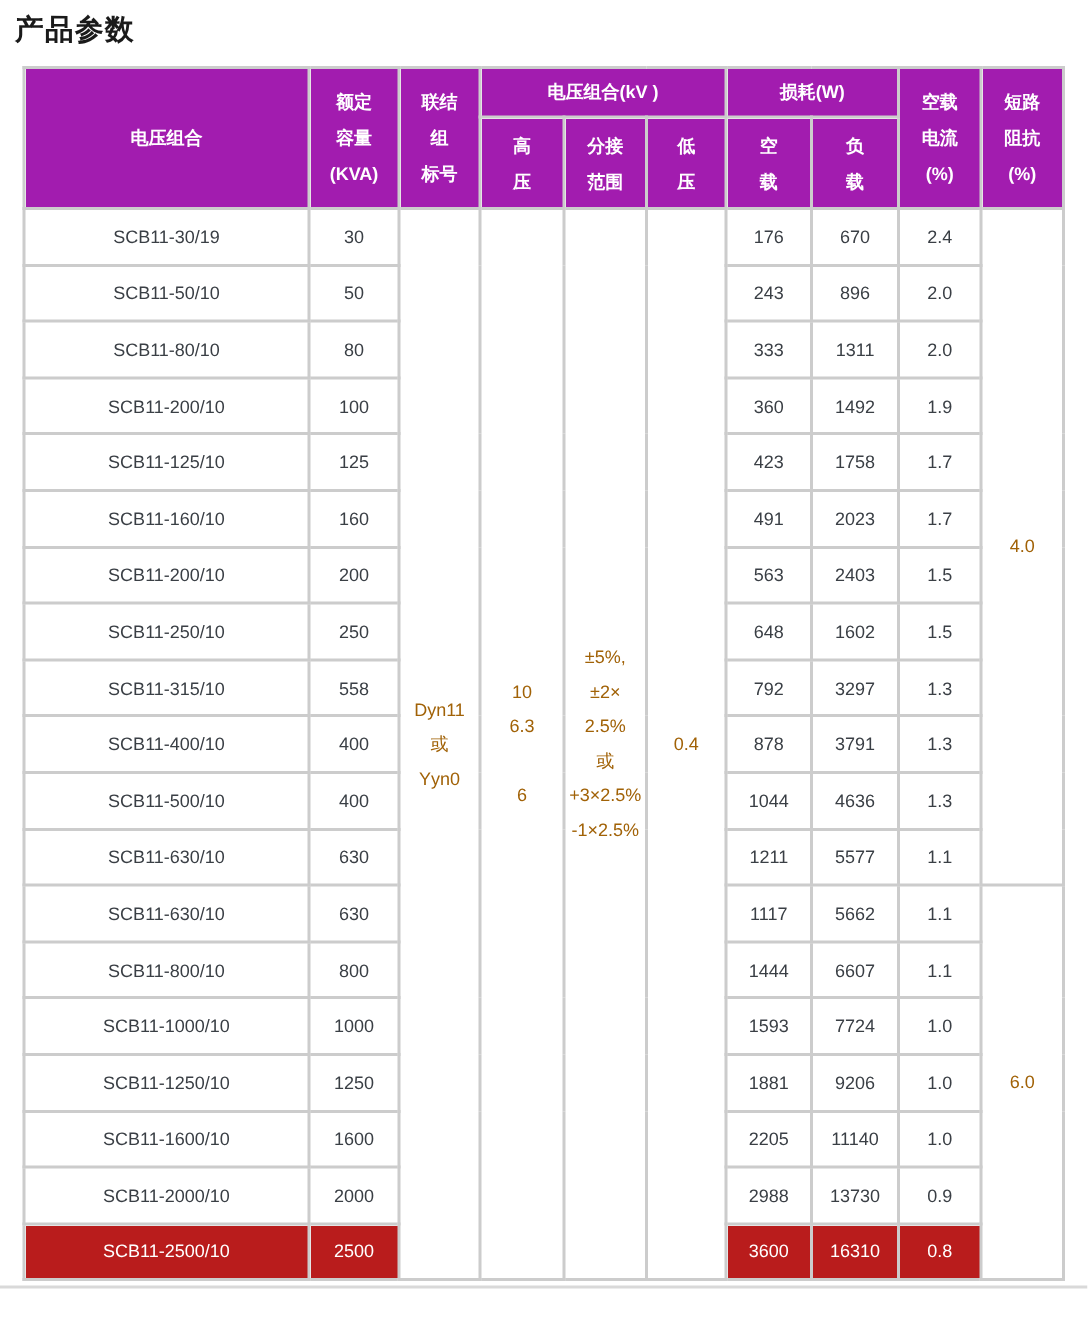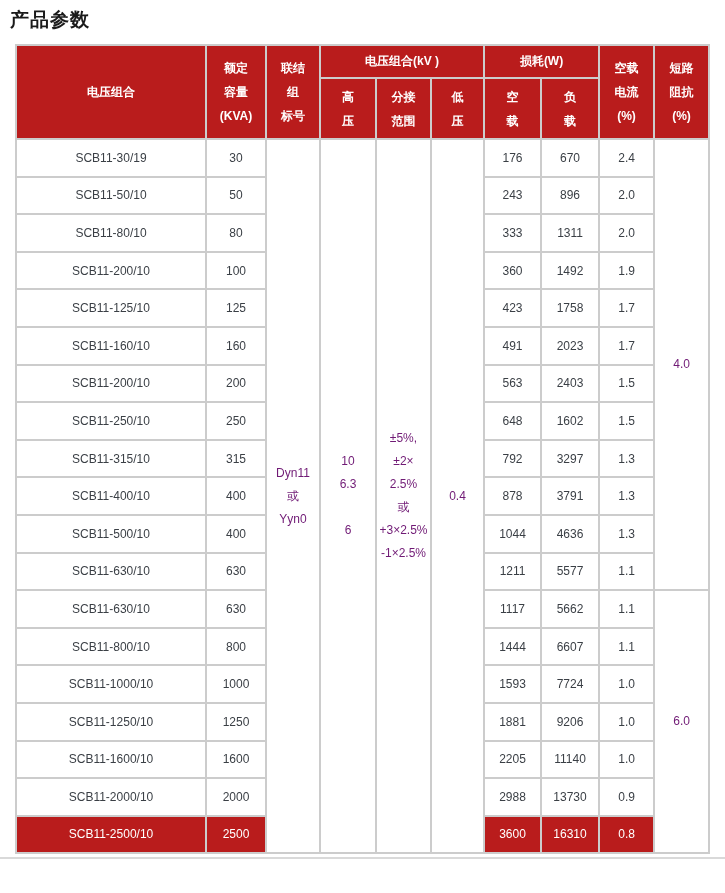--- a/index.html
+++ b/index.html
@@ -25,34 +25,34 @@
     margin: 11px 0 0 15px;
   }
   table.params th, table.params td {
     border: 2px solid #cccccc;
     text-align: center;
     vertical-align: middle;
     font-size: 12px;
     overflow: hidden;
   }
   table.params th {
-    background: #b91c1c;
+    background: #a21caf;
     color: #ffffff;
     font-weight: bold;
   }
   thead tr.group-row th { height: 33px; }
   thead tr.sub-row th { height: 61px; }
   th.full-h { height: 98px; }
   .ml { white-space: pre-line; line-height: 24px; }
   tbody td {
     height: 37.6px;
     color: #3a3f45;
     background: #ffffff;
   }
-  td.merged { line-height: 23px; white-space: pre-line; color: #701a75; }
+  td.merged { line-height: 23px; white-space: pre-line; color: #a16207; }
   tr.highlight td { background: #b91c1c; color: #ffffff; }
   .bottom-rule {
     width: 725px;
     border-top: 2px solid #d9d9d9;
     margin-top: 3px;
   }
 </style>
 </head>
 <body>
 
@@ -169,21 +169,21 @@
       </tr>
       <tr>
         <td>SCB11-250/10</td>
         <td>250</td>
         <td>648</td>
         <td>1602</td>
         <td>1.5</td>
       </tr>
       <tr>
         <td>SCB11-315/10</td>
-        <td>315</td>
+        <td>558</td>
         <td>792</td>
         <td>3297</td>
         <td>1.3</td>
       </tr>
       <tr>
         <td>SCB11-400/10</td>
         <td>400</td>
         <td>878</td>
         <td>3791</td>
         <td>1.3</td>

